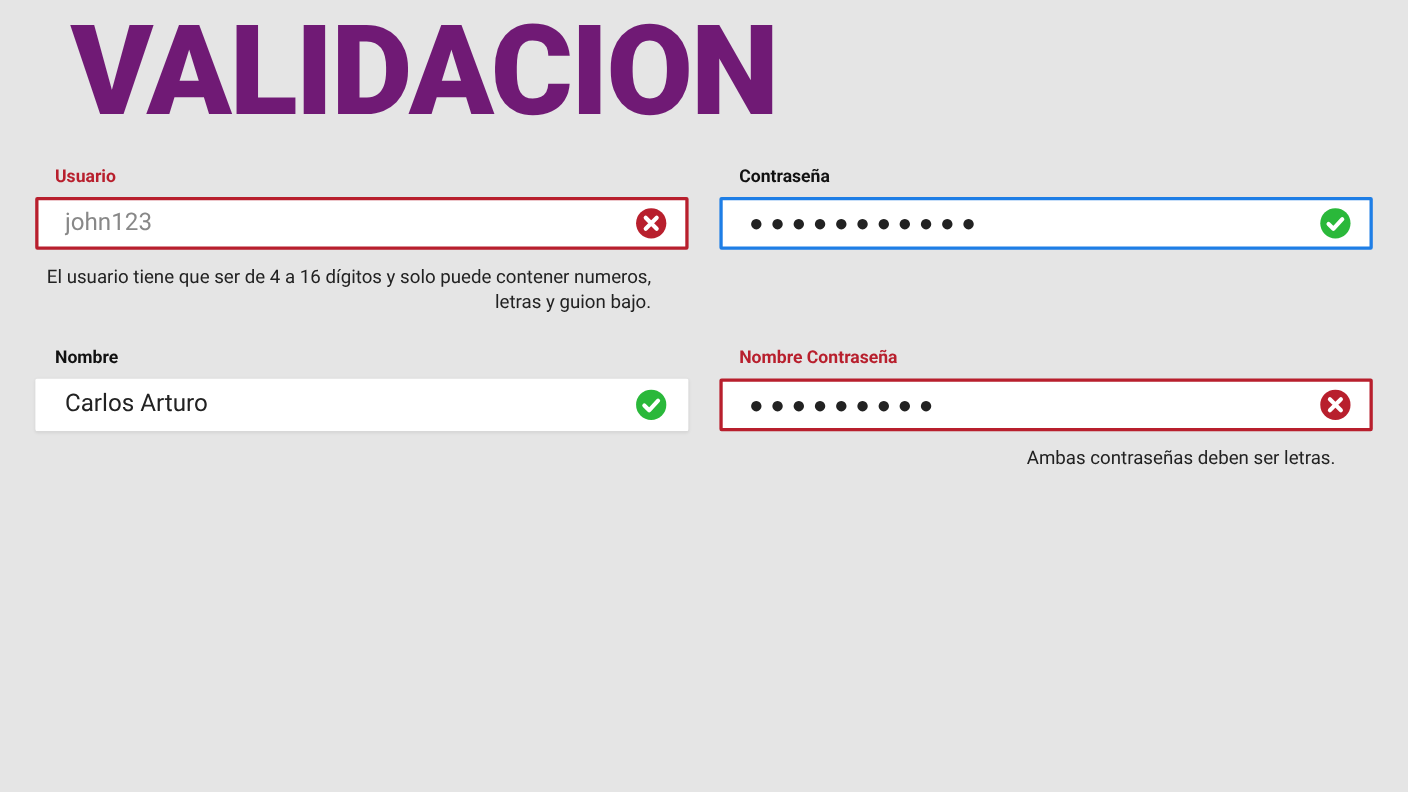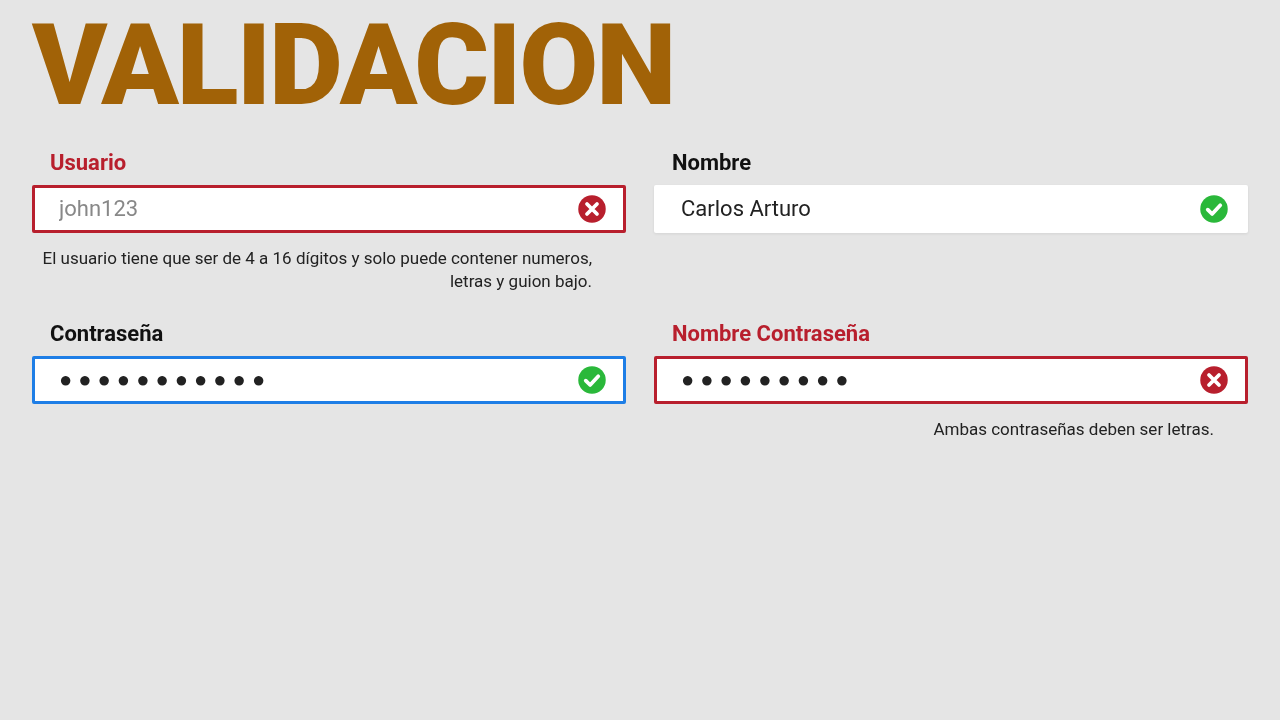--- a/index.html
+++ b/index.html
@@ -8,35 +8,36 @@
     background: #e5e5e5;
     font-family: -apple-system, BlinkMacSystemFont, "Segoe UI", Roboto, "Helvetica Neue", Arial, sans-serif;
     padding: 0 32px;
     overflow: hidden;
   }
   .headline {
     font-size: 114px;
     line-height: 0.98;
     font-weight: 900;
     letter-spacing: -2px;
-    color: #a16207;
+    color: #701a75;
     margin-top: 10px;
     margin-bottom: 28px;
     text-transform: uppercase;
+    margin-left: 32px;
   }
   .form-grid {
     display: grid;
     grid-template-columns: 1fr 1fr;
     column-gap: 28px;
     row-gap: 28px;
     align-items: start;
   }
   .field { }
   .field-label {
-    font-size: 22px;
+    font-size: 16px;
     font-weight: 700;
     color: #111;
     margin-left: 18px;
     margin-bottom: 10px;
   }
   .field-label.err { color: #b81f2d; }
   .input-wrap {
     position: relative;
     background: #ffffff;
     border: 3px solid transparent;
@@ -97,36 +98,36 @@
         <svg viewBox="0 0 24 24">
             <circle cx="12" cy="12" r="11" fill="#b81f2d"></circle>
             <path d="M8 8 L16 16 M16 8 L8 16" stroke="#fff" stroke-width="3" stroke-linecap="round"></path>
           </svg>
       </span>
     </div>
     <div class="hint">El usuario tiene que ser de 4 a 16 dígitos y solo puede contener numeros, letras y guion bajo.</div>
   </div>
 
   <div class="field">
-    <div class="field-label">Nombre</div>
-    <div class="input-wrap state-valid">
-      <span class="text">Carlos Arturo</span>
+    <div class="field-label">Contraseña</div>
+    <div class="input-wrap state-focus">
+      <span class="text dots">●●●●●●●●●●●</span>
       <span class="status-icon">
         <svg viewBox="0 0 24 24">
             <circle cx="12" cy="12" r="11" fill="#2ab83a"></circle>
             <path d="M7 12.5 L10.5 16 L17 9" stroke="#fff" stroke-width="3" fill="none" stroke-linecap="round" stroke-linejoin="round"></path>
           </svg>
       </span>
     </div>
   </div>
 
   <div class="field">
-    <div class="field-label">Contraseña</div>
-    <div class="input-wrap state-focus">
-      <span class="text dots">●●●●●●●●●●●</span>
+    <div class="field-label">Nombre</div>
+    <div class="input-wrap state-valid">
+      <span class="text">Carlos Arturo</span>
       <span class="status-icon">
         <svg viewBox="0 0 24 24">
             <circle cx="12" cy="12" r="11" fill="#2ab83a"></circle>
             <path d="M7 12.5 L10.5 16 L17 9" stroke="#fff" stroke-width="3" fill="none" stroke-linecap="round" stroke-linejoin="round"></path>
           </svg>
       </span>
     </div>
   </div>
 
   <div class="field">

